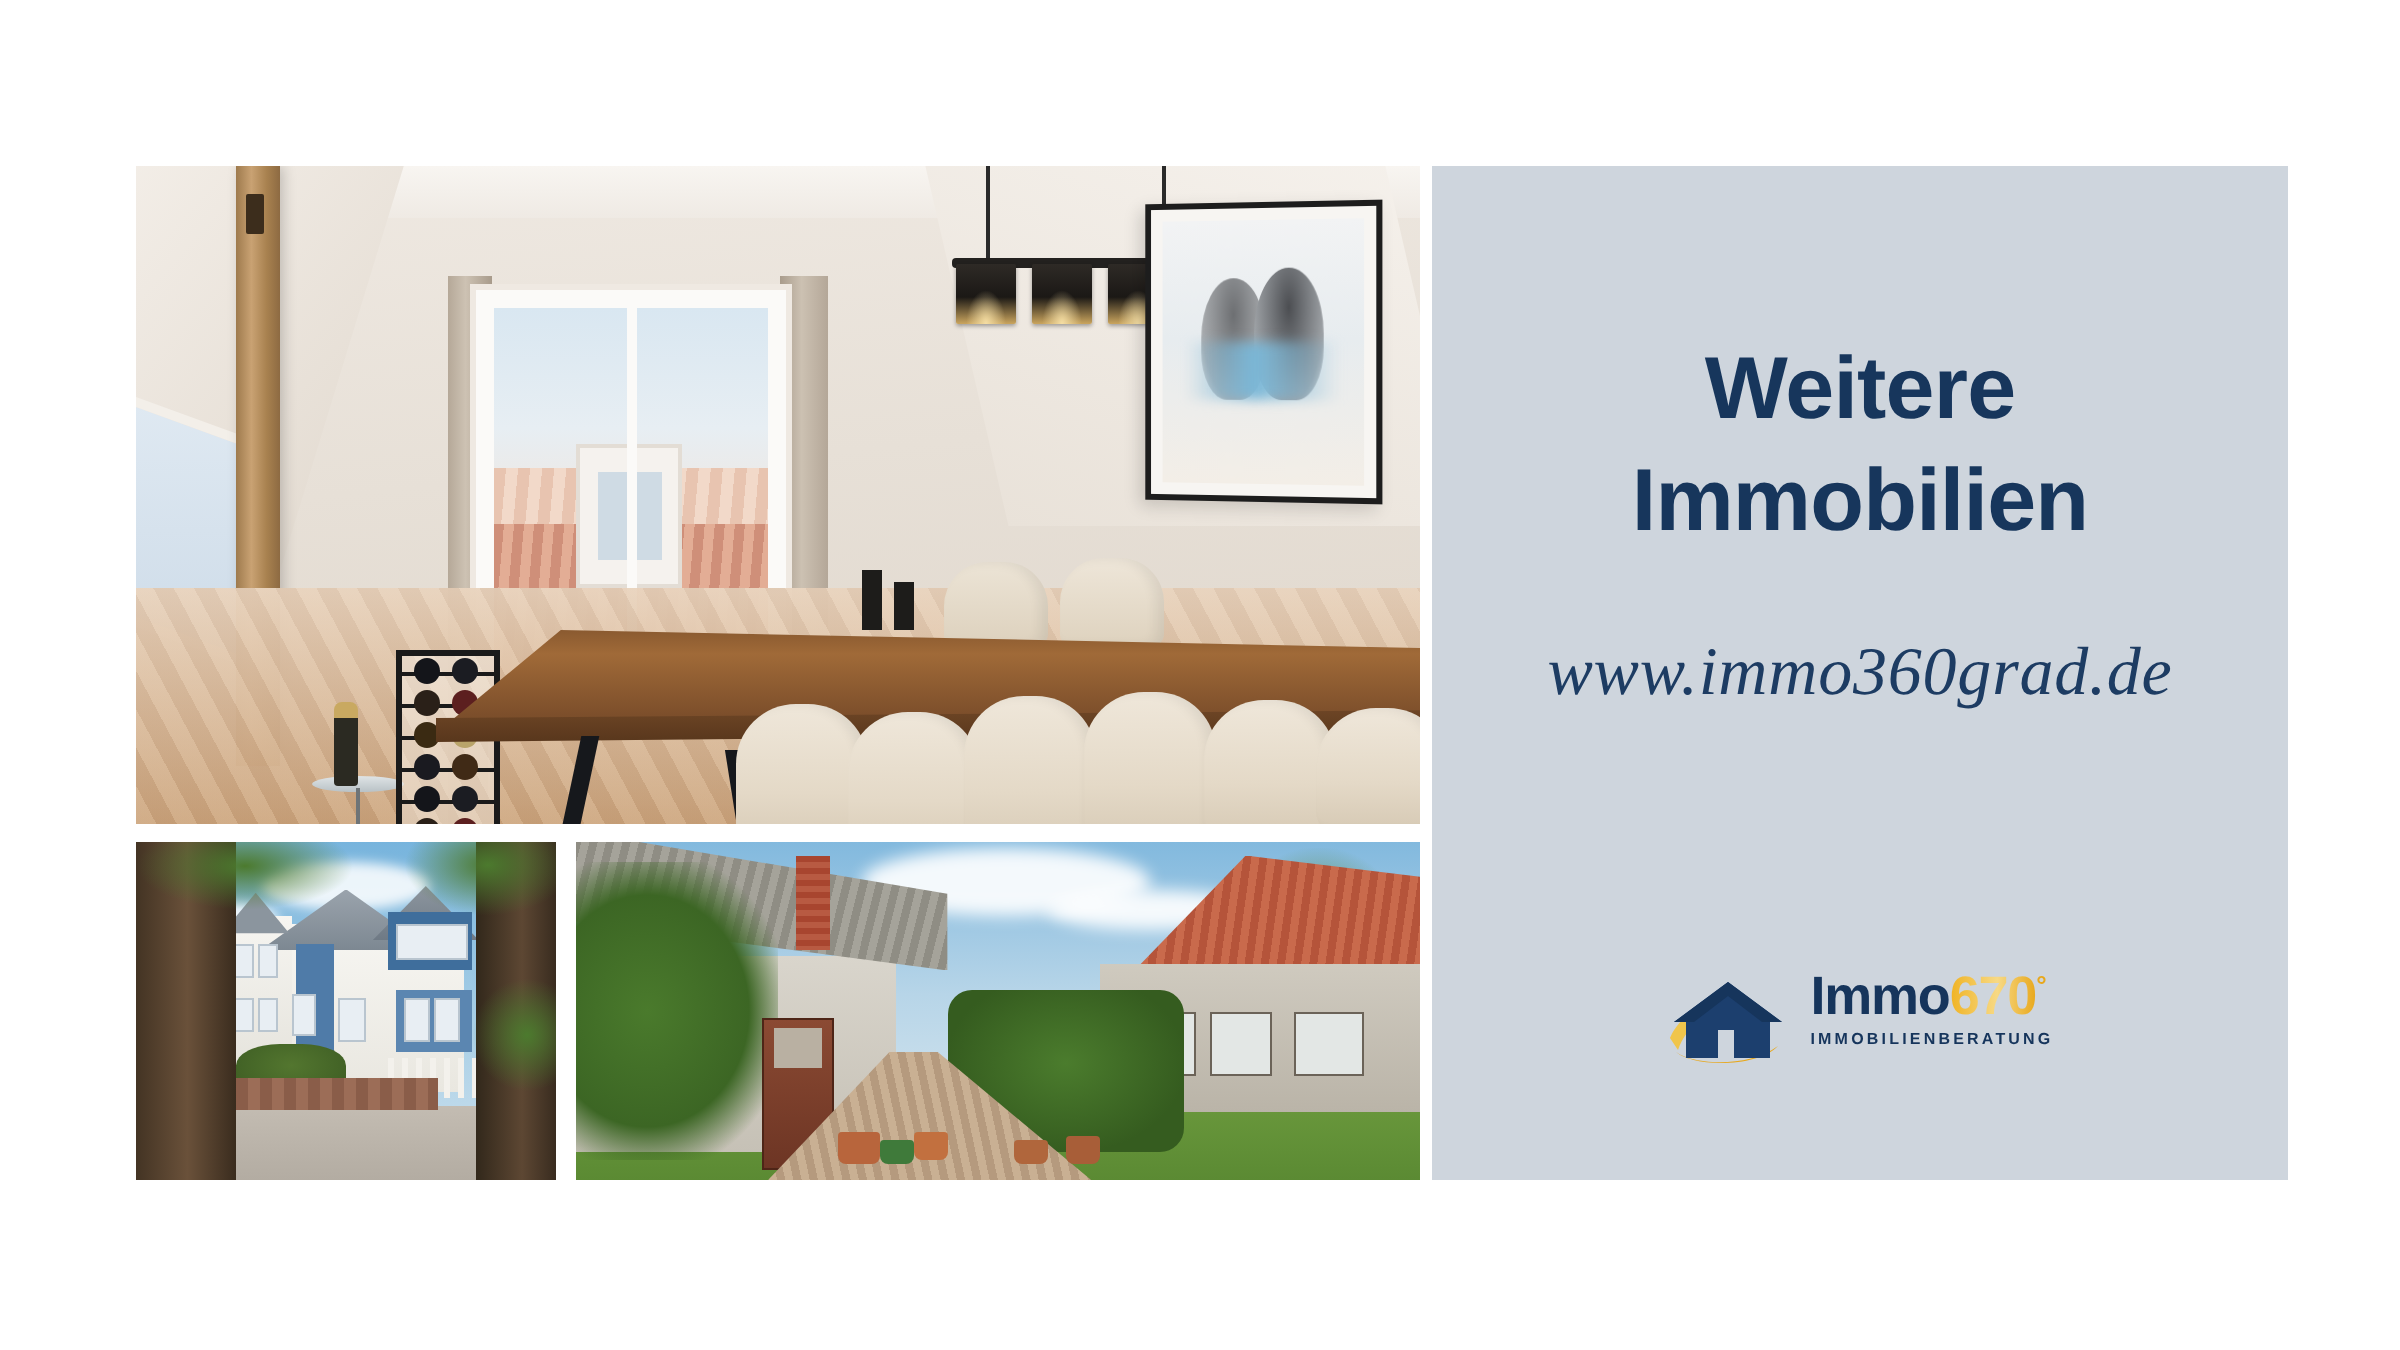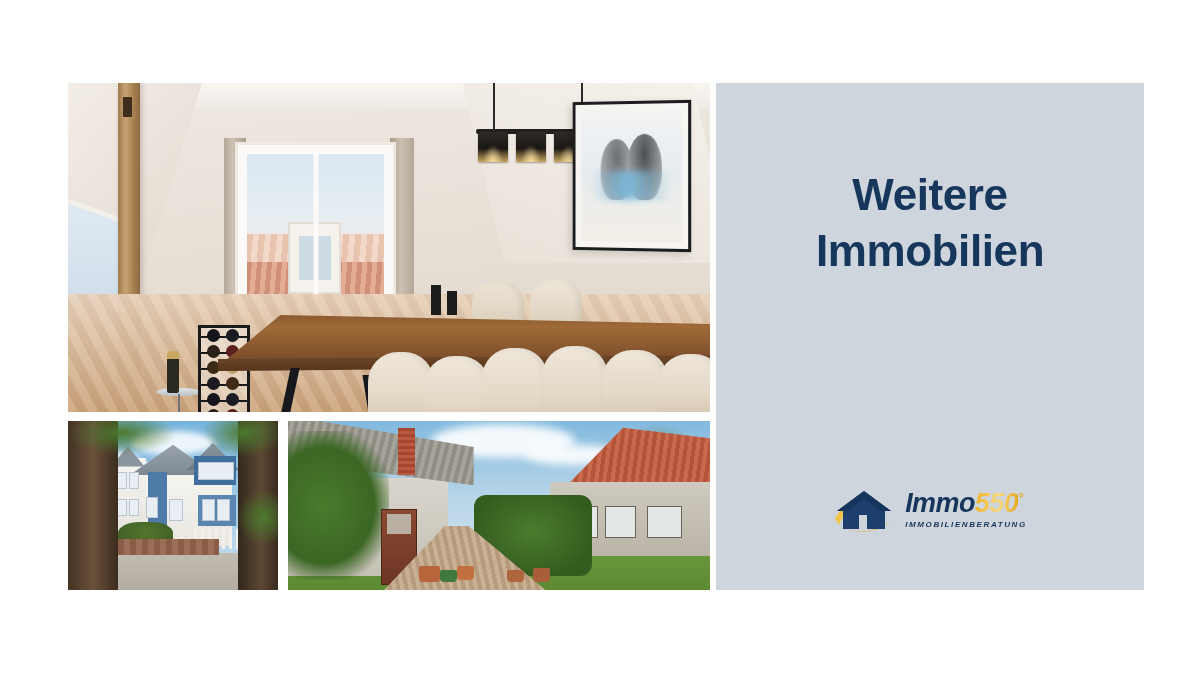--- a/index.html
+++ b/index.html
@@ -209,21 +209,21 @@
      background:#ced5dd;}
   .panel-inner{position:absolute;inset:0;display:flex;flex-direction:column;
      align-items:center;justify-content:flex-start;padding-top:84px;box-sizing:border-box;}
   .headline{font-size:44px;line-height:1.28;font-weight:700;color:#17365c;
      text-align:center;letter-spacing:-.4px;margin:0;}
   .headline span{display:block;}
   .url{margin-top:38px;font-family:"Liberation Serif", serif;font-style:italic;
      font-size:34px;color:#1d3c63;letter-spacing:.4px;text-align:center;}
 
   .logo{position:absolute;left:0;right:0;top:402px;display:flex;
-     align-items:center;justify-content:center;gap:10px;font-style:italic;}
+     align-items:flex-start;justify-content:center;gap:10px;}
   .logo-mark{position:relative;width:62px;height:48px;}
   .logo-text{display:flex;flex-direction:column;align-items:flex-start;line-height:1;}
   .logo-row{display:flex;align-items:baseline;}
   .logo-immo{font-size:27px;font-weight:700;color:#16355c;letter-spacing:-.6px;}
   .logo-360{font-size:27px;font-weight:700;letter-spacing:-.6px;
      background:linear-gradient(90deg,#f0b323,#f7d985 55%,#e8a81c);
      -webkit-background-clip:text;background-clip:text;color:transparent;}
   .logo-deg{font-size:13px;font-weight:700;color:#e8a81c;position:relative;top:-10px;}
   .logo-sub{font-size:8px;font-weight:700;color:#16355c;letter-spacing:1.6px;margin-top:4px;}
 </style>
@@ -382,35 +382,36 @@
       <div class="c-pot" style="left:58%;top:87%;width:4%;height:8%;background:#a85e38;"></div>
     </div>
   </div>
 
   <div class="panel">
     <div class="panel-inner">
       <h1 class="headline">
         <span>Weitere</span>
         <span>Immobilien</span>
       </h1>
+      <div class="url">www.immo360grad.de</div>
     </div>
 
     <div class="logo">
       <div class="logo-mark">
         <svg viewBox="0 0 62 48" width="62" height="48" aria-hidden="true">
           <path d="M4 40 C10 47, 40 50, 56 38 C46 49, 12 49, 4 40 Z" fill="#e8a81c"></path>
           <path d="M2 34 C6 24, 20 14, 31 9 C24 17, 10 28, 6 40 Z" fill="#f0c54b"></path>
           <path d="M31 6 L58 26 L52 26 L52 44 L34 44 L34 30 L26 30 L26 44 L10 44 L10 26 L4 26 Z" fill="#1c3f6e"></path>
           <path d="M31 6 L58 26 L48 26 L31 13 L14 26 L4 26 Z" fill="#16355c"></path>
         </svg>
       </div>
       <div class="logo-text">
         <div class="logo-row">
           <span class="logo-immo">Immo</span>
-          <span class="logo-360">550</span>
+          <span class="logo-360">670</span>
           <span class="logo-deg">°</span>
         </div>
         <div class="logo-sub">IMMOBILIENBERATUNG</div>
       </div>
     </div>
   </div>
 
 </div>
 
 </body></html>

